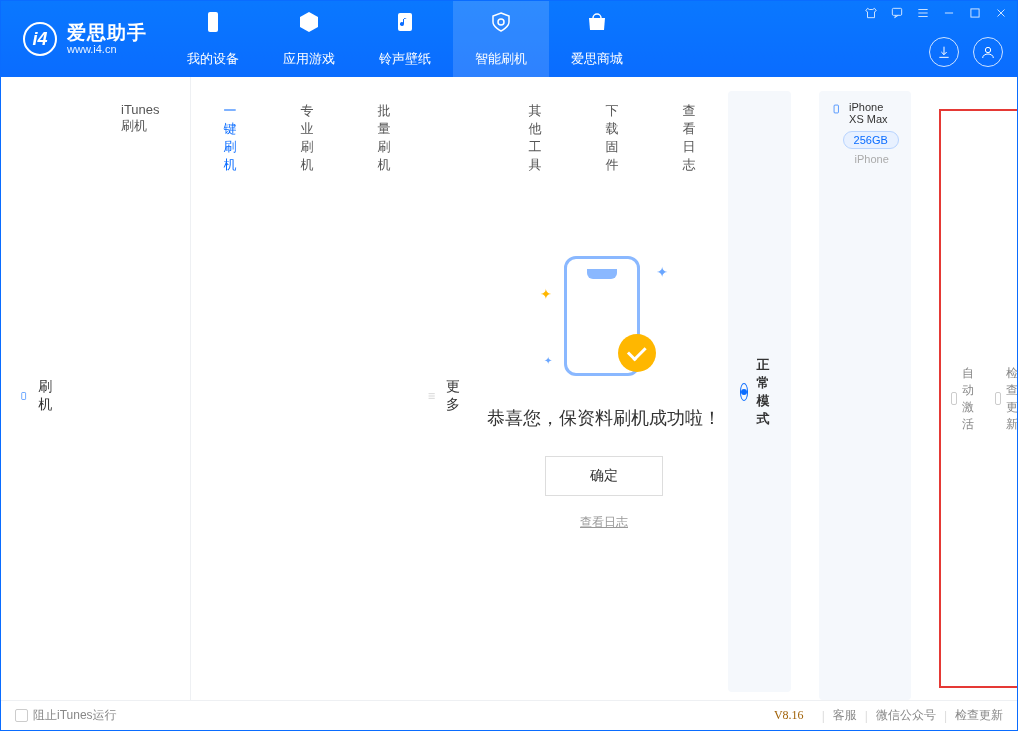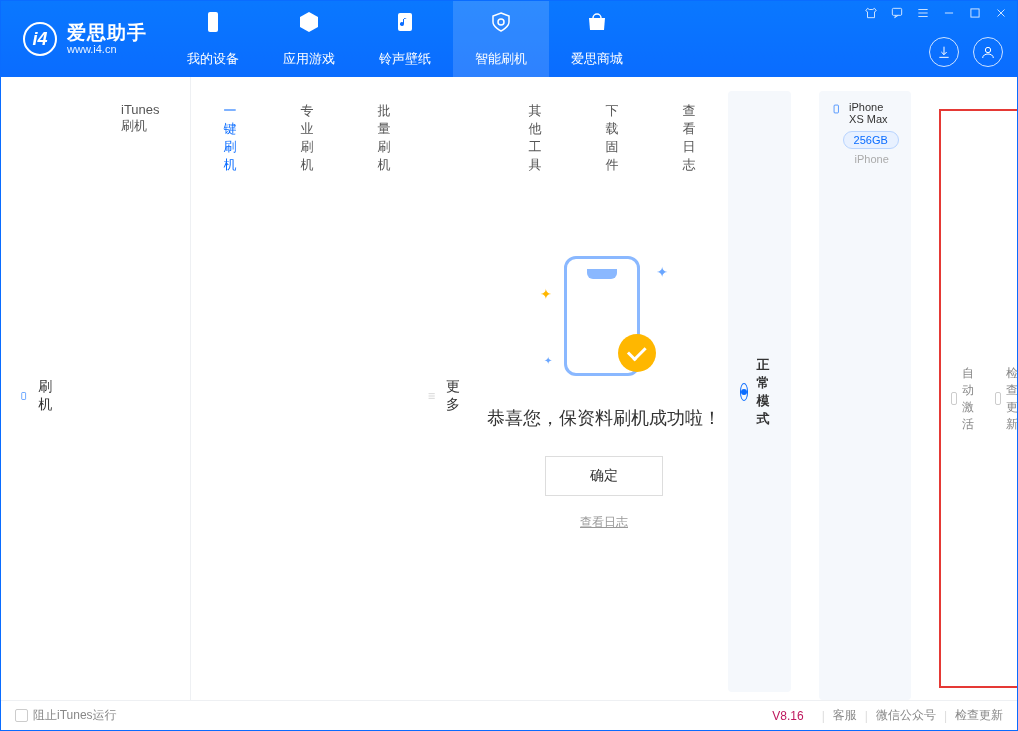--- a/index.html
+++ b/index.html
@@ -51,21 +51,21 @@
 .sparkle.s2 { right: 6px; top: 18px; color: #6aa6ff; }
 .sparkle.s3 { left: 10px; bottom: 20px; color: #6aa6ff; font-size: 10px; }
 .success-msg { font-size: 18px; color: #333; margin-bottom: 26px; }
 .confirm-btn { padding: 10px 44px; border: 1px solid #ddd; background: #fff; font-size: 14px; color: #333; cursor: pointer; margin-bottom: 18px; }
 .log-link { font-size: 12px; color: #999; cursor: pointer; text-decoration: underline; }
 .statusbar { height: 30px; border-top: 1px solid #eef0f3; display: flex; align-items: center; padding: 0 14px; font-size: 12px; color: #888; }
 .statusbar .cb { color: #888; }
 .status-right { margin-left: auto; display: flex; align-items: center; gap: 8px; }
 .status-link { color: #888; cursor: pointer; }
 .status-sep { color: #ddd; }
-.version { color: #be185d; margin-right: 10px; }
+.version { color: #a16207; margin-right: 10px; font-family: Liberation Serif, serif; }
 </style>
 </head>
 <body>
 
 <div class="window">
 
   <div class="titlebar">
     <div class="logo-area">
       <div class="logo-icon">i4</div>
       <div class="logo-text">

